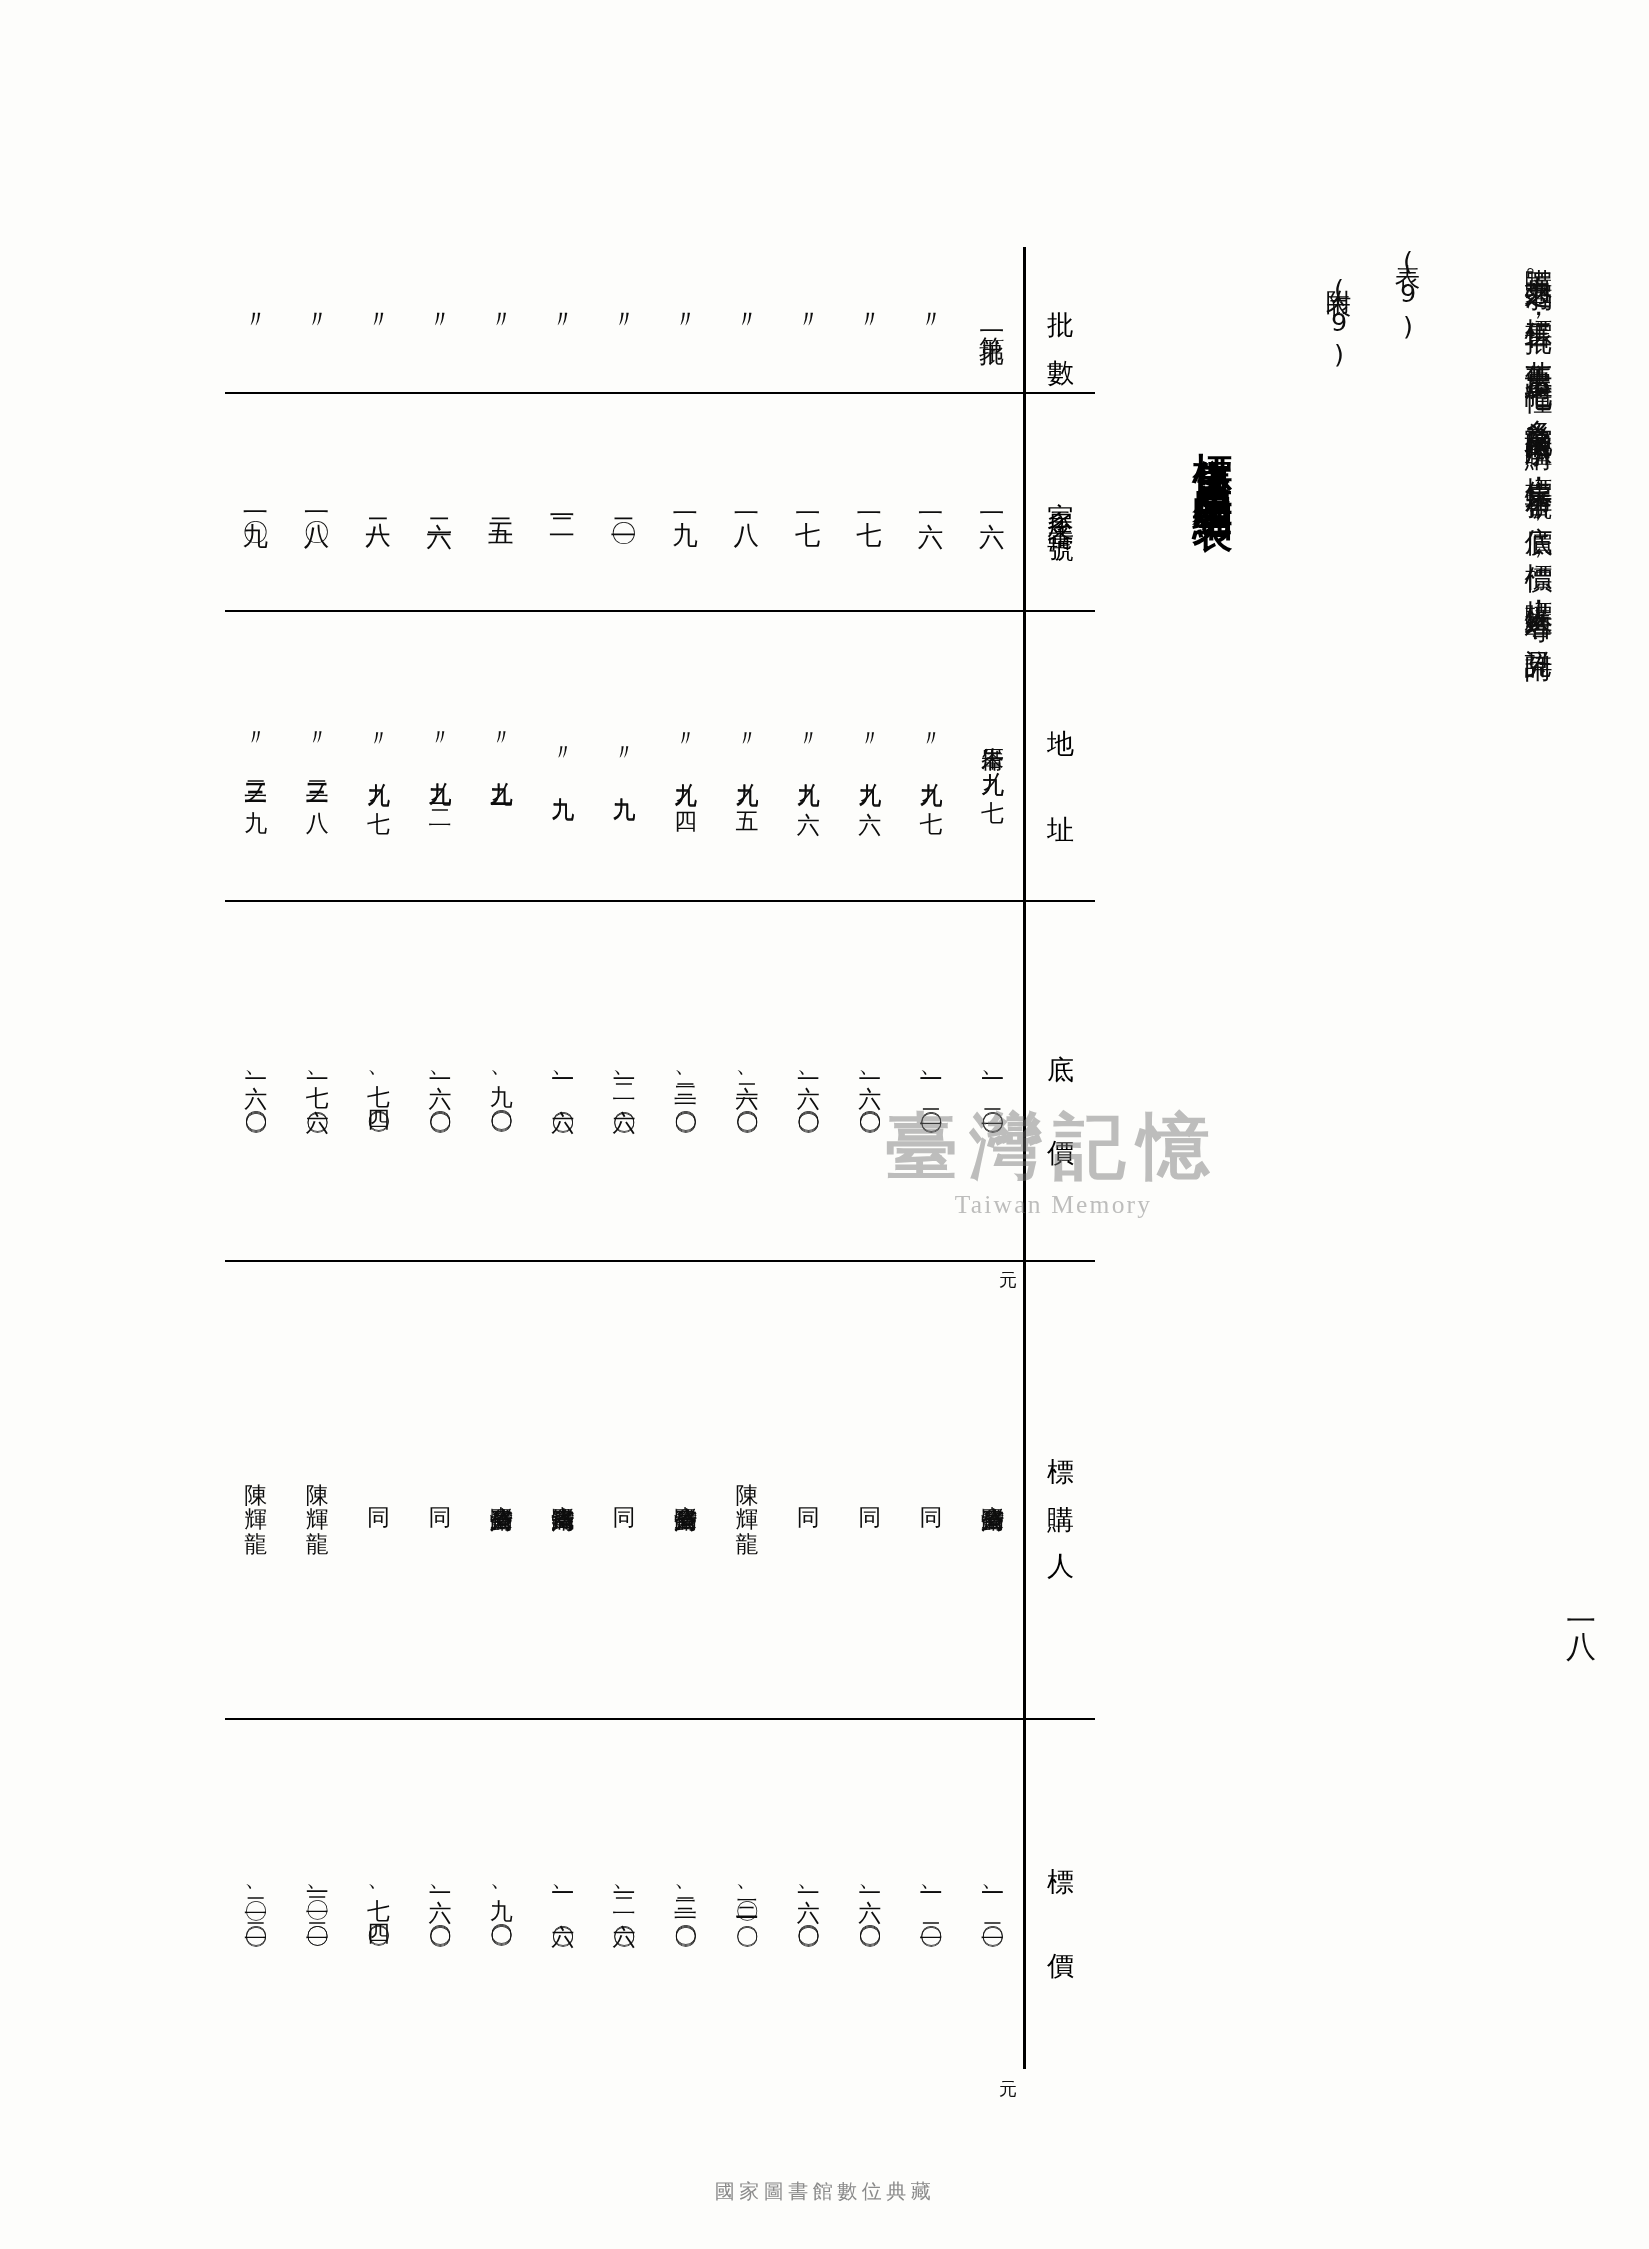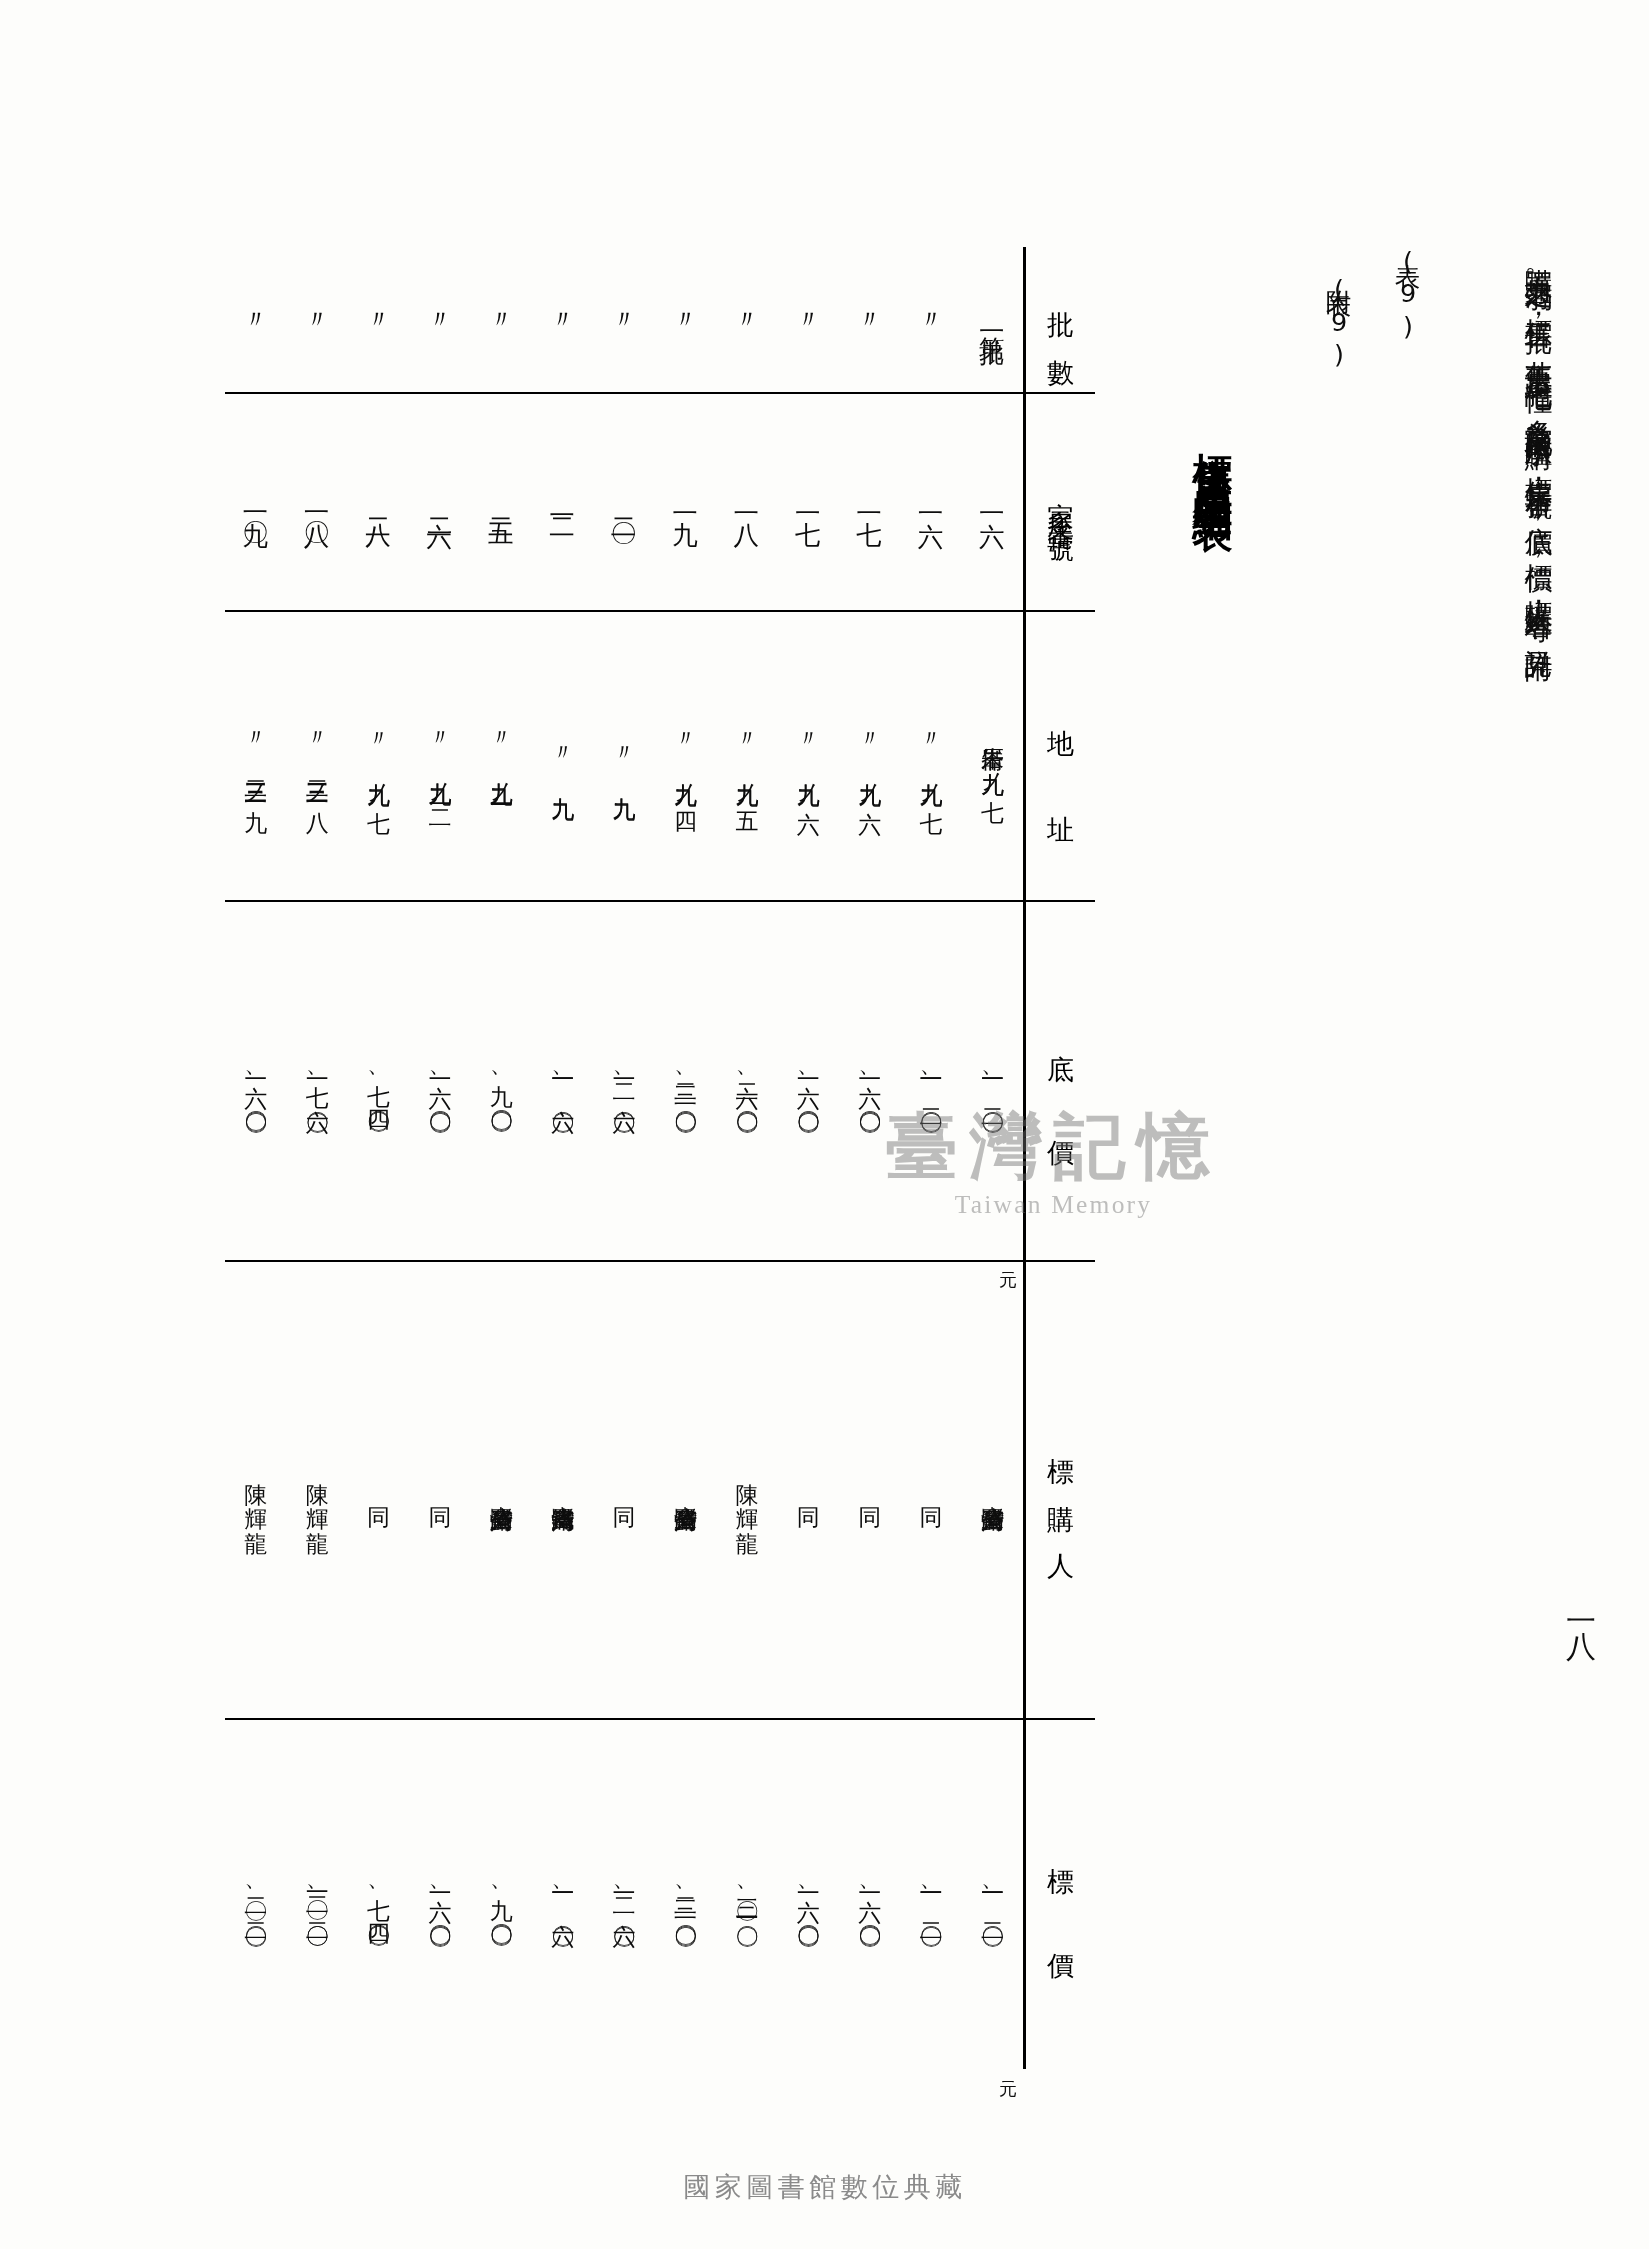--- a/index.html
+++ b/index.html
@@ -191,21 +191,21 @@
     letter-spacing: 2.2px;
     text-align: center;
   }
 
   .footer {
     position: absolute;
     left: 0;
     right: 0;
     bottom: 45px;
     text-align: center;
-    font-size: 27px;
+    font-size: 20px;
     letter-spacing: 4.5px;
     color: #8a8a8a;
   }
 </style>
 </head>
 <body>
 
 <div class="page">
 
   <div class="body-text">購買力之薄弱。標售三批，共售出房屋一七七幢，多為當地居民所承購。標售房屋番號，底價，標價，標購人姓名等，詳見附</div>

